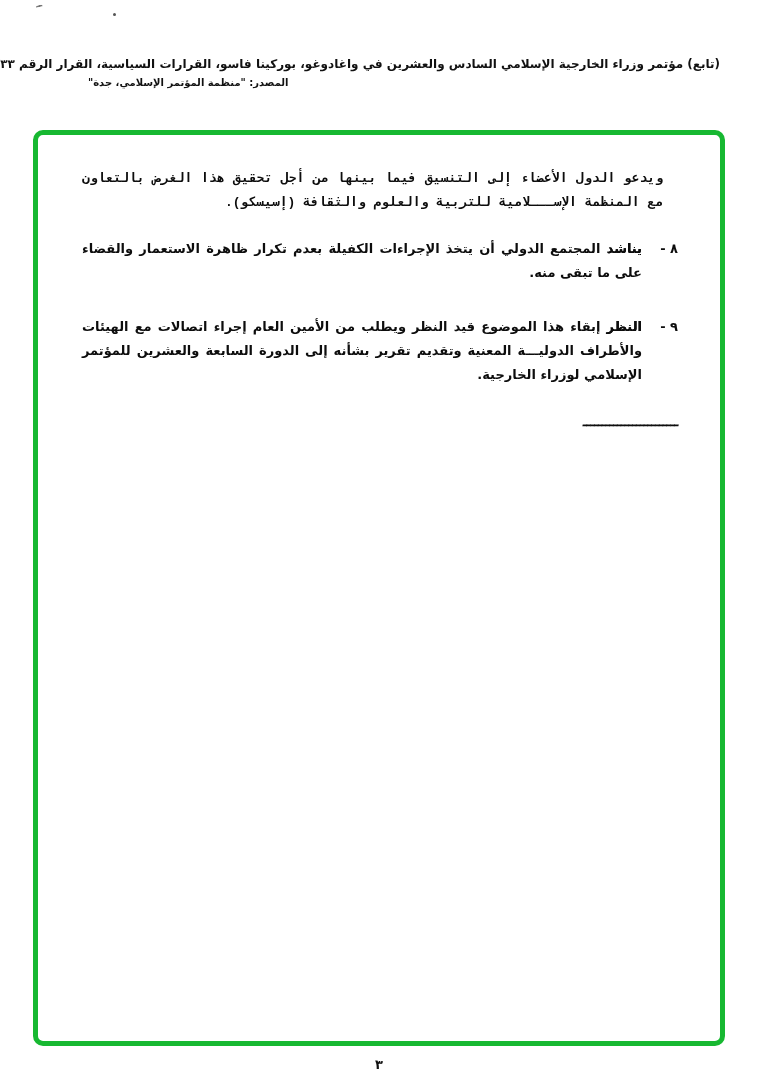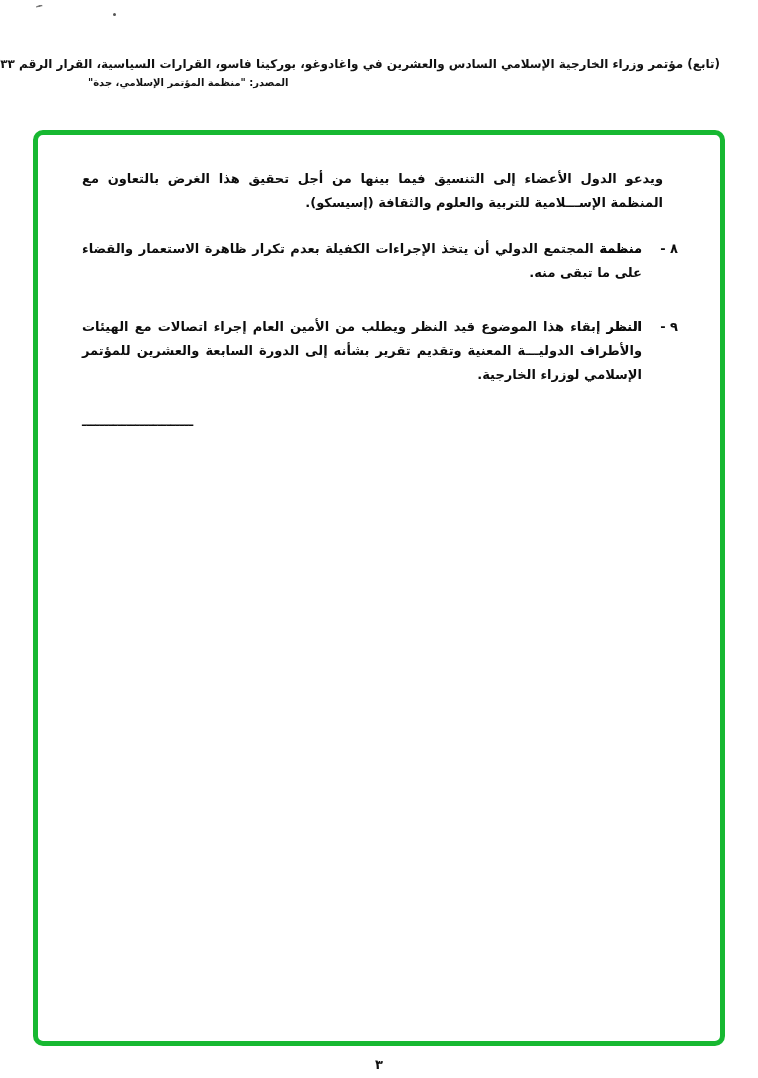--- a/index.html
+++ b/index.html
@@ -50,46 +50,48 @@
     border: 5px solid #17b831;
     border-radius: 10px;
     padding: 32px 42px 0 44px;
     background: #ffffff;
   }
   .doc-text { color: #0d0d0d; font-weight: bold; font-size: 13px; line-height: 24px; }
   .intro {
     margin-right: 15px;
     text-align: justify;
     text-align-last: right;
+    font-family: Liberation Mono, monospace;
   }
   .item {
     display: flex;
     align-items: flex-start;
   }
   .item-8 { margin-top: 22px; }
   .item-9 { margin-top: 30px; }
   .item-number {
     flex: 0 0 34px;
     white-space: nowrap;
   }
   .item-body {
     flex: 1 1 auto;
     text-align: justify;
     text-align-last: right;
     padding-right: 2px;
   }
   .lead-word { text-shadow: 0 0 0.6px #000; }
   .divider-row {
     margin-top: 28px;
-    text-align: left;
+    text-align: right;
     font-weight: bold;
     font-size: 13px;
     letter-spacing: -1px;
     color: #0d0d0d;
     line-height: 14px;
+    font-style: italic;
   }
   .page-number {
     position: absolute;
     bottom: 6px; left: 0; right: 0;
     text-align: center;
     font-size: 13px; font-weight: bold; color: #111;
   }
 </style>
 </head>
 <body>
@@ -103,21 +105,21 @@
     <div class="header-line1">(تابع) مؤتمر وزراء الخارجية الإسلامي السادس والعشرين في واغادوغو، بوركينا فاسو، القرارات السياسية، القرار الرقم ٢٦/٣٣-س</div>
     <div class="header-line2">المصدر:  "منظمة المؤتمر الإسلامي، جدة"</div>
   </div>
 
   <div class="green-box">
 
     <p class="doc-text intro">ويدعو الدول الأعضاء إلى التنسيق فيما بينها من أجل تحقيق هذا الغرض بالتعاون مع المنظمة الإســـلامية للتربية والعلوم والثقافة (إسيسكو).</p>
 
     <div class="item item-8 doc-text">
       <span class="item-number">٨ -</span>
-      <p class="item-body"><span class="lead-word">منظمة</span> <span>المجتمع الدولي أن يتخذ الإجراءات الكفيلة بعدم تكرار ظاهرة الاستعمار والقضاء على ما تبقى منه.</span></p>
+      <p class="item-body"><span class="lead-word">يناشد</span> <span>المجتمع الدولي أن يتخذ الإجراءات الكفيلة بعدم تكرار ظاهرة الاستعمار والقضاء على ما تبقى منه.</span></p>
     </div>
 
     <div class="item item-9 doc-text">
       <span class="item-number">٩ -</span>
       <p class="item-body"><span class="lead-word">النظر</span> <span>إبقاء هذا الموضوع قيد النظر ويطلب من الأمين العام إجراء اتصالات مع الهيئات والأطراف الدوليـــة المعنية وتقديم تقرير بشأنه إلى الدورة السابعة والعشرين للمؤتمر الإسلامي لوزراء الخارجية.</span></p>
     </div>
 
     <div class="divider-row">ـــــــــــــــــــــــــ</div>
 
   </div>

